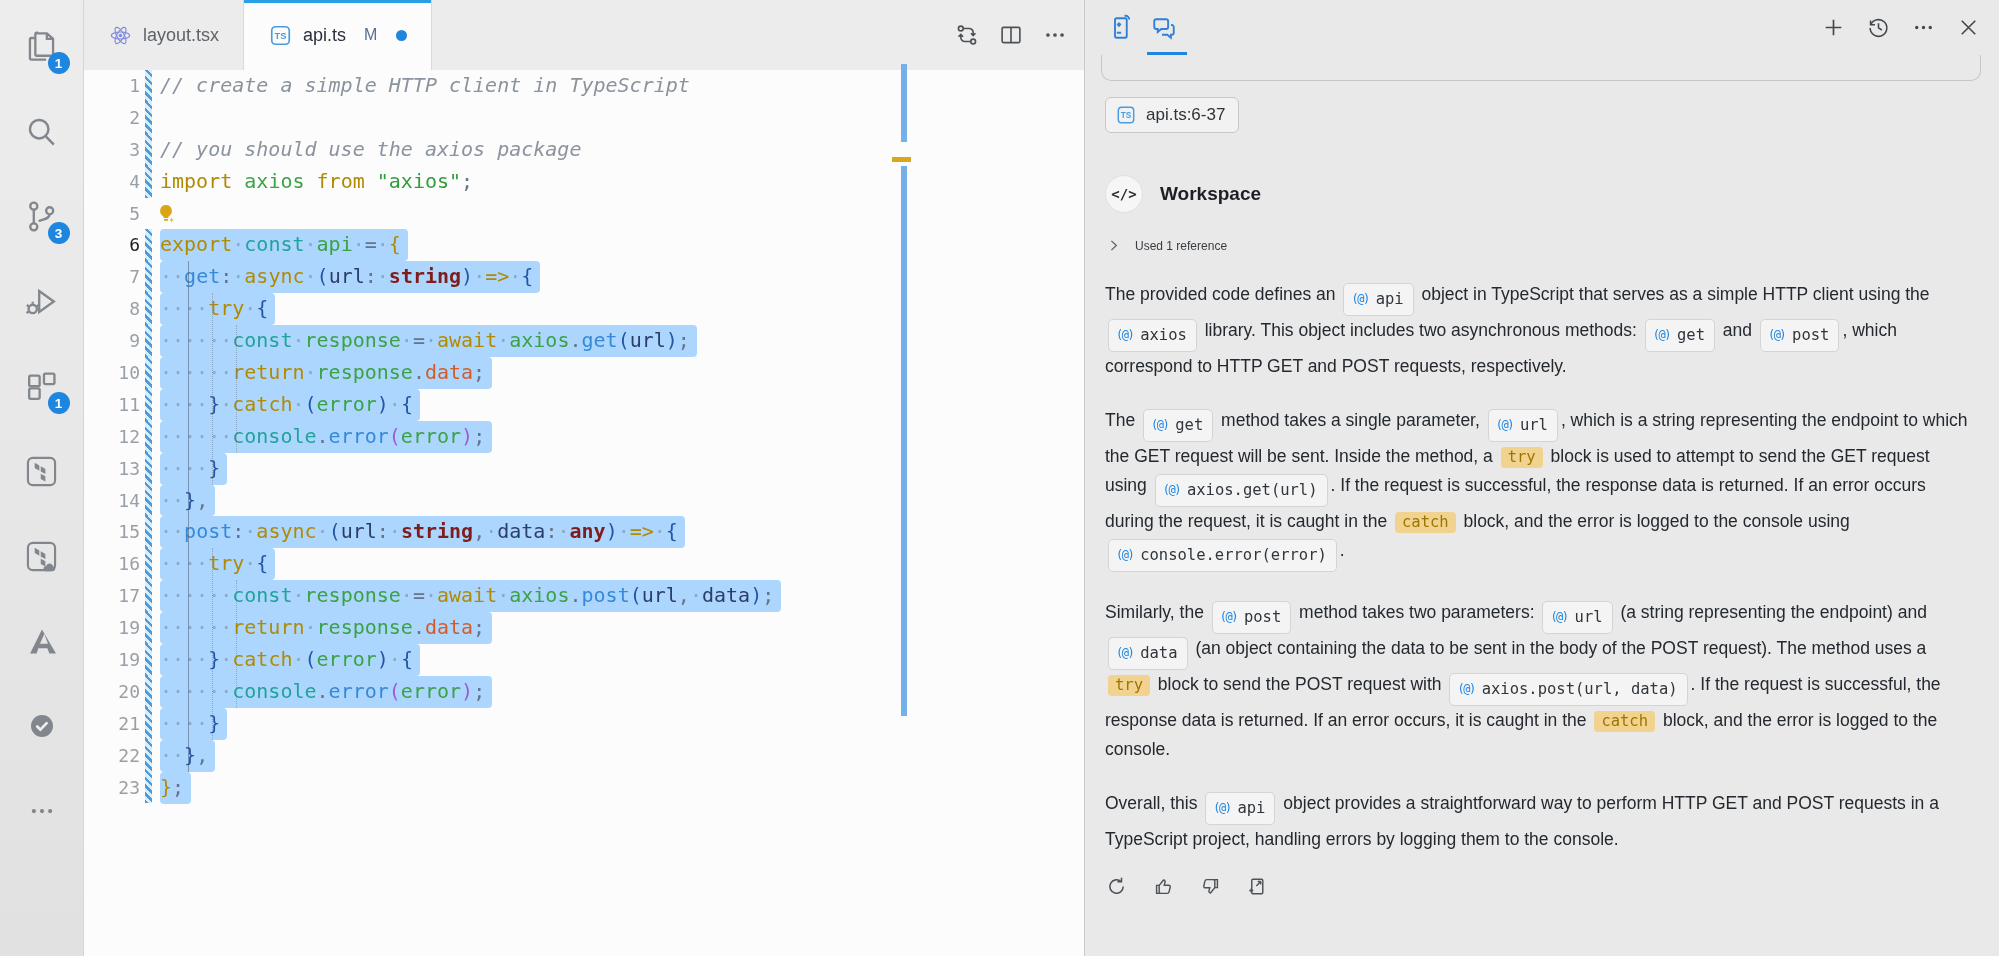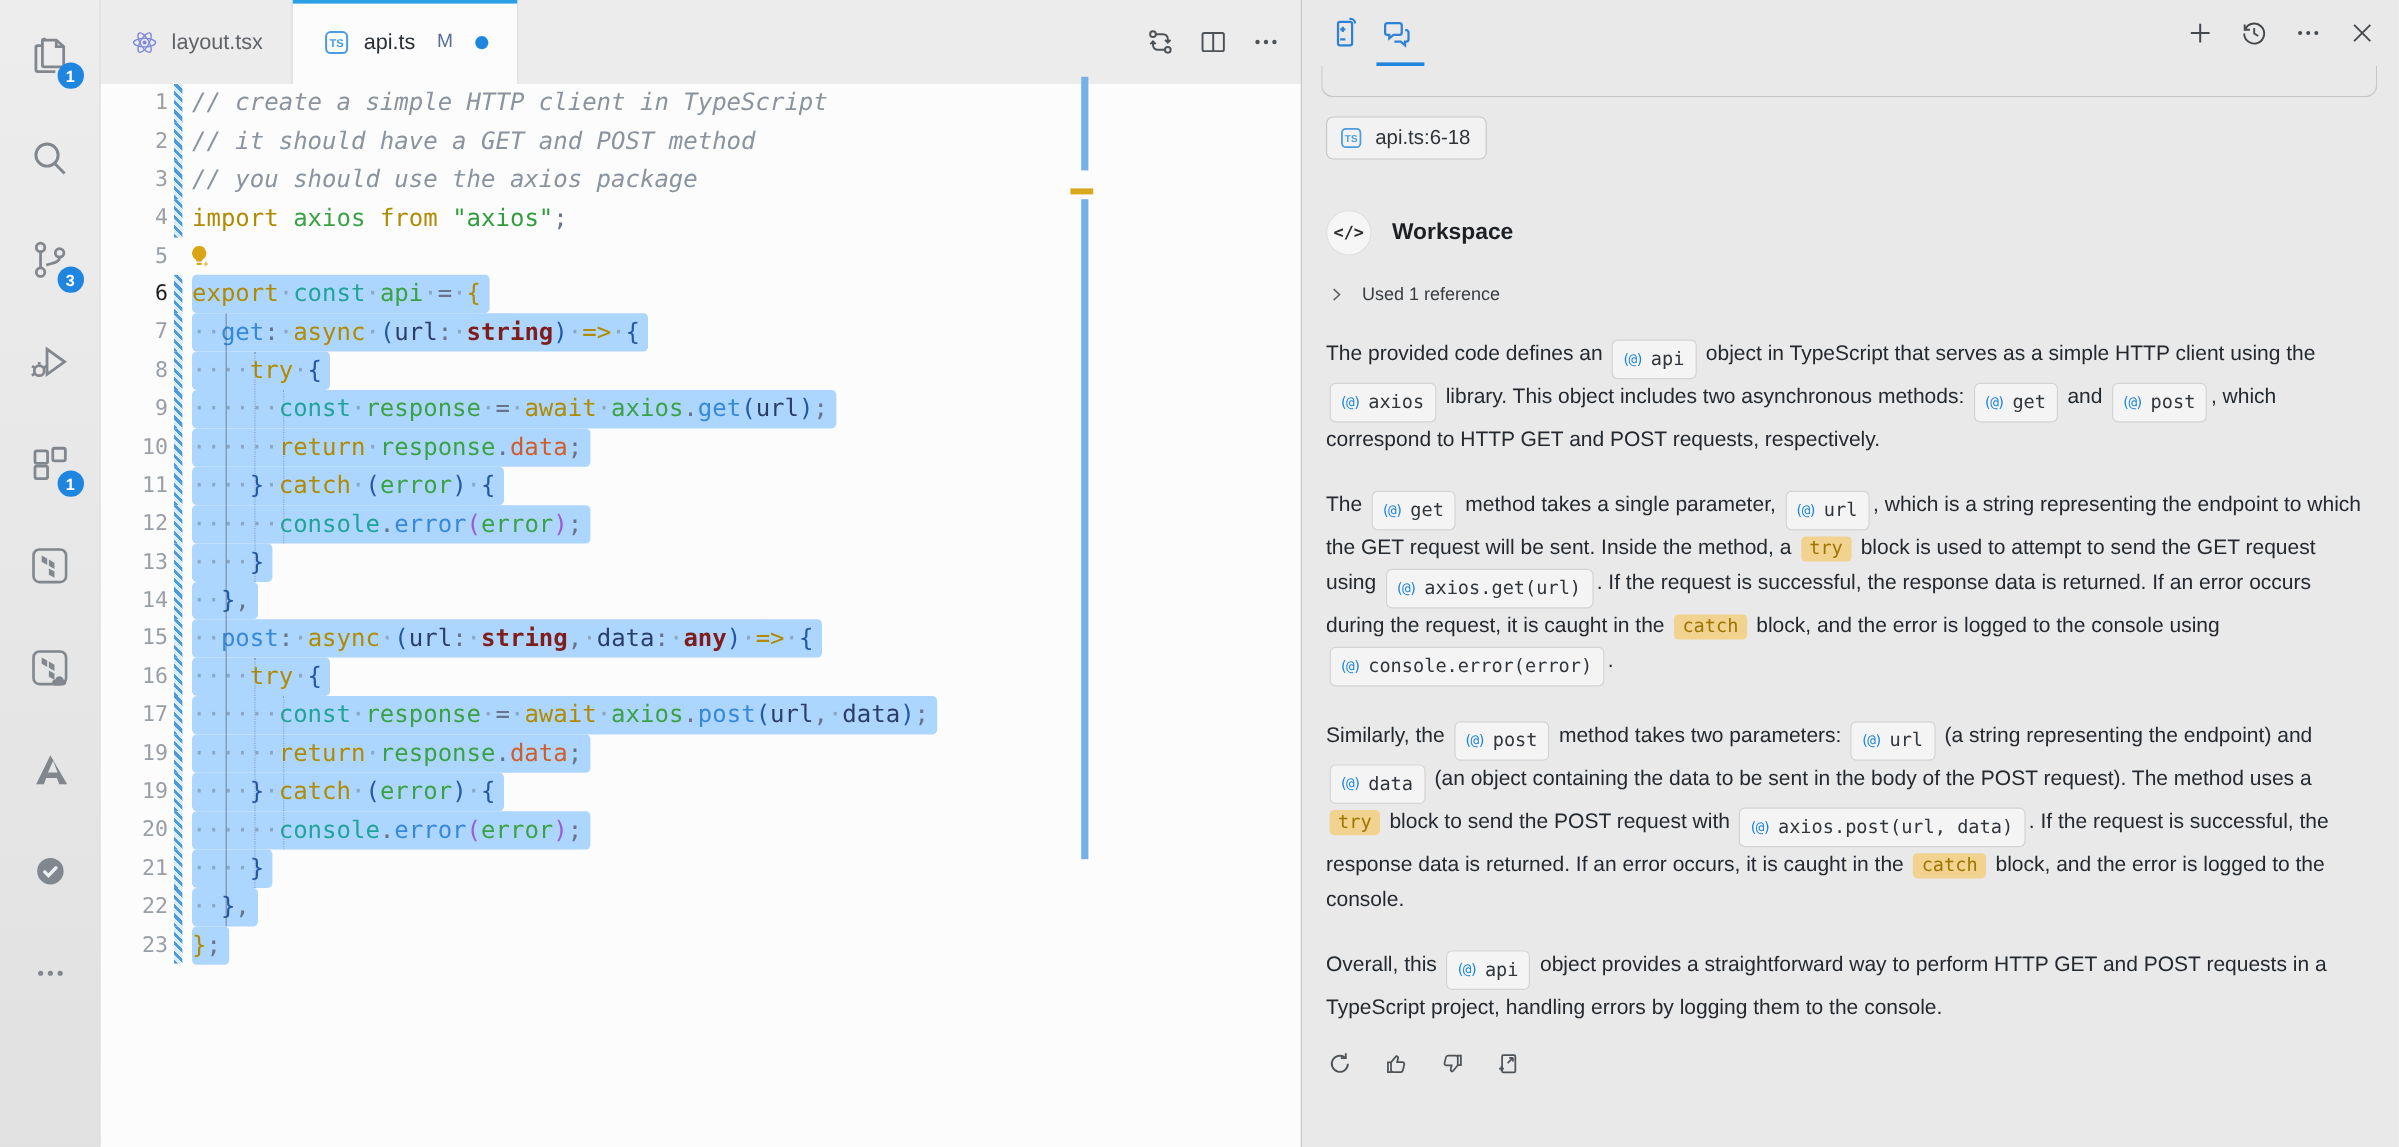--- a/index.html
+++ b/index.html
@@ -74,21 +74,21 @@
     border-radius:0 0 10px 10px;background:transparent;}
   .ref-pill{display:inline-flex;align-items:center;gap:9px;border:1px solid #c8c8c8;
     border-radius:6px;padding:6px 13px 6px 9px;font-size:17px;color:#2f3337;background:#f2f2f2;
     margin-top:16px;cursor:pointer;}
   .ref-pill .ic{width:22px;height:22px;color:#4a9bdf;}
   .ws-row{display:flex;align-items:center;gap:17px;margin-top:42px;}
   .avatar{width:38px;height:38px;border-radius:50%;background:#f6f6f6;border:1px solid #e0e0e0;
     display:flex;align-items:center;justify-content:center;font-size:14px;font-weight:bold;
     color:#2d2d2d;font-family:"DejaVu Sans Mono",monospace;box-sizing:border-box;}
   .ws-title{font-size:19px;font-weight:bold;color:#1c1f23;}
-  .ref-row{display:flex;align-items:center;gap:13px;margin-top:24px;color:#383d42;font-size:15px;cursor:pointer;}
+  .ref-row{display:flex;align-items:center;gap:13px;margin-top:24px;color:#383d42;font-size:12px;cursor:pointer;}
   .ref-row .ic{width:17px;height:17px;color:#5f6368;}
   .chat-text p{font-size:17.5px;line-height:28px;color:#24292f;margin:26px 0 0 0;max-width:1036px;}
   .chip{display:inline-flex;align-items:center;gap:7px;border:1px solid #d4d4d4;background:#f4f4f4;
     border-radius:5px;padding:1px 9px 2px 7px;font-family:"DejaVu Sans Mono",monospace;
     font-size:15.5px;color:#30363c;margin:0 3px;vertical-align:-3px;cursor:pointer;white-space:nowrap;}
   .chip-ic{color:#1f86e0;font-size:12px;letter-spacing:-1.5px;font-family:"DejaVu Sans Mono",monospace;}
   .kwchip{background:#f2d28f;color:#9c7600;font-family:"DejaVu Sans Mono",monospace;
     font-size:15.5px;border-radius:4px;padding:1px 7px 2px 7px;margin:0 3px;white-space:nowrap;}
   .actions{display:flex;gap:24px;margin-top:22px;color:#4d5257;}
   .actions .ic{width:23px;height:23px;cursor:pointer;}
@@ -229,21 +229,21 @@
             <circle cx="5.5" cy="12" r="1.7"></circle>
             <circle cx="12" cy="12" r="1.7"></circle>
             <circle cx="18.5" cy="12" r="1.7"></circle>
           </svg>
         </span>
       </div>
   </div>
   <div class="code-area">
     <div style="display:block">
         <div class="cl"><span class="ln">1</span><span class="stripe"></span><div class="ct"><span class="tk"><span class="cmt">// create a simple HTTP client in TypeScript</span></span></div></div>
-        <div class="cl"><span class="ln">2</span><span class="stripe"></span><div class="ct"><span class="tk"><span class="cmt">// it should have a GET and POST method</span></span></div></div>
+        <div class="cl"><span class="ln">2</span><span class="stripe"></span></div>
         <div class="cl"><span class="ln">3</span><span class="stripe"></span><div class="ct"><span class="tk"><span class="cmt">// you should use the axios package</span></span></div></div>
         <div class="cl"><span class="ln">4</span><span class="stripe"></span><div class="ct"><span class="tk"><span class="kw">import</span><span> </span><span class="id">axios</span><span> </span><span class="kw">from</span><span> </span><span class="st">"axios"</span><span class="op">;</span></span></div></div>
         <div class="cl"><span class="ln">5</span><div class="ct"><span class="ic bulb"><svg viewBox="0 0 24 24">
                 <path fill="#d9a514" d="M12 3a6 6 0 0 0-3.2 11c.5.4.9 1.2 1 2h4.4c.1-.8.5-1.6 1-2A6 6 0 0 0 12 3z"></path>
                 <rect x="9.8" y="17" width="4.4" height="1.8" rx=".9" fill="#d9a514"></rect>
                 <path fill="#e7bd2a" d="M17.6 15.6l.7 1.7 1.7.7-1.7.7-.7 1.7-.7-1.7-1.7-.7 1.7-.7z"></path>
               </svg></span></div></div>
         <div class="cl"><span class="ln cur">6</span><span class="stripe"></span><div class="ct"><span class="tk sel"><span class="kw">export</span><span class="ws">·</span><span class="kx">const</span><span class="ws">·</span><span class="id">api</span><span class="ws">·</span><span class="op">=</span><span class="ws">·</span><span class="p1">{</span></span></div></div>
         <div class="cl"><span class="ln">7</span><span class="stripe"></span><div class="ct"><span class="tk sel"><span class="ws">··</span><span class="fn">get</span><span class="op">:</span><span class="ws">·</span><span class="kw">async</span><span class="ws">·</span><span class="p2">(</span><span class="pm">url</span><span class="op">:</span><span class="ws">·</span><span class="ty">string</span><span class="p2">)</span><span class="ws">·</span><span class="kw">=&gt;</span><span class="ws">·</span><span class="p2">{</span></span></div></div>
         <div class="cl"><span class="ln">8</span><span class="stripe"></span><div class="ct"><span class="tk sel"><span class="ws">····</span><span class="kw">try</span><span class="ws">·</span><span class="p2">{</span></span></div></div>
@@ -321,21 +321,21 @@
   <div class="chat-body">
     <div class="input-remnant"></div>
     <div>
       <span class="ref-pill">
         <span class="ic">
             <svg viewBox="0 0 24 24" fill="none">
               <rect x="3.6" y="3.6" width="16.8" height="16.8" rx="3.6" stroke="currentColor" stroke-width="1.6"></rect>
               <text x="12" y="15.6" text-anchor="middle" font-size="9" font-weight="bold" fill="currentColor" font-family="Liberation Sans,sans-serif">TS</text>
             </svg>
           </span>
-        <span>api.ts:6-18</span>
+        <span>api.ts:6-37</span>
       </span>
     </div>
     <div class="ws-row">
       <span class="avatar">&lt;/&gt;</span>
       <span class="ws-title">Workspace</span>
     </div>
     <div class="ref-row">
       <span class="ic">
           <svg viewBox="0 0 24 24" fill="none" stroke="currentColor" stroke-width="1.8">
             <path d="M9 5.5l7 6.5-7 6.5"></path>

